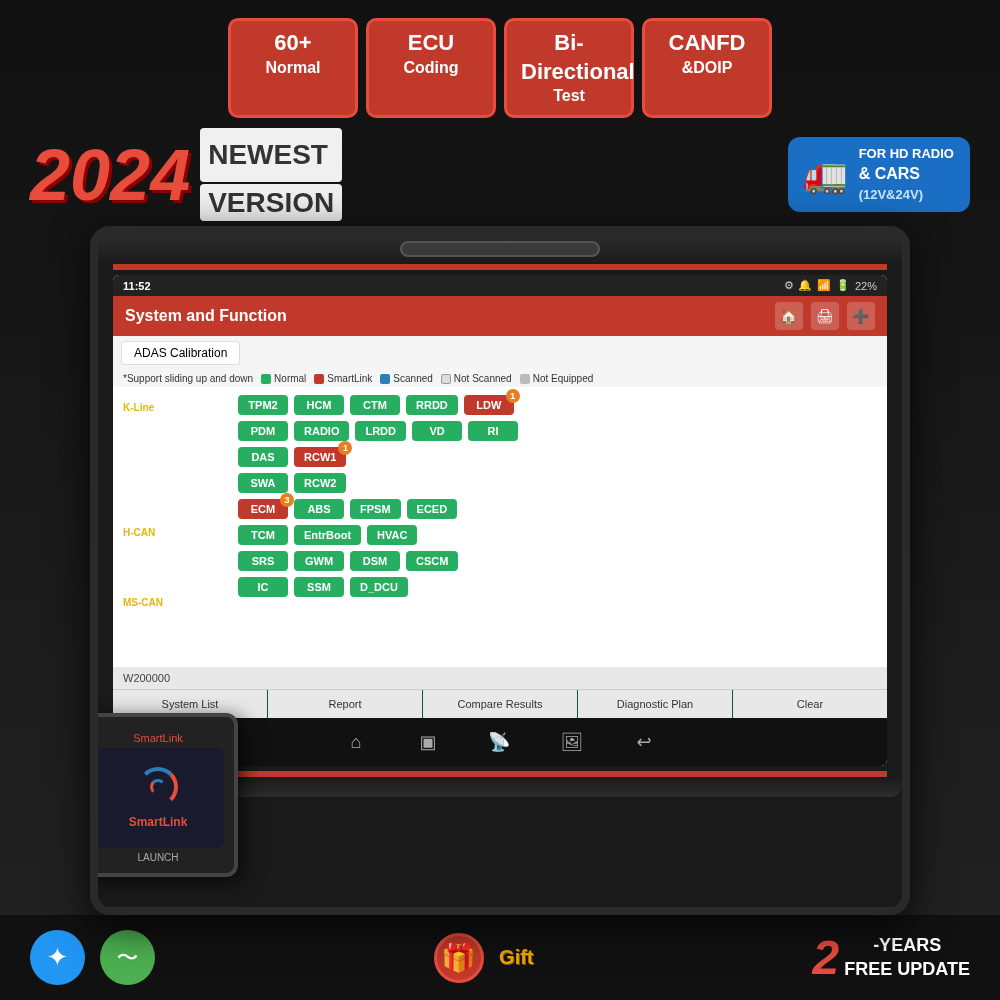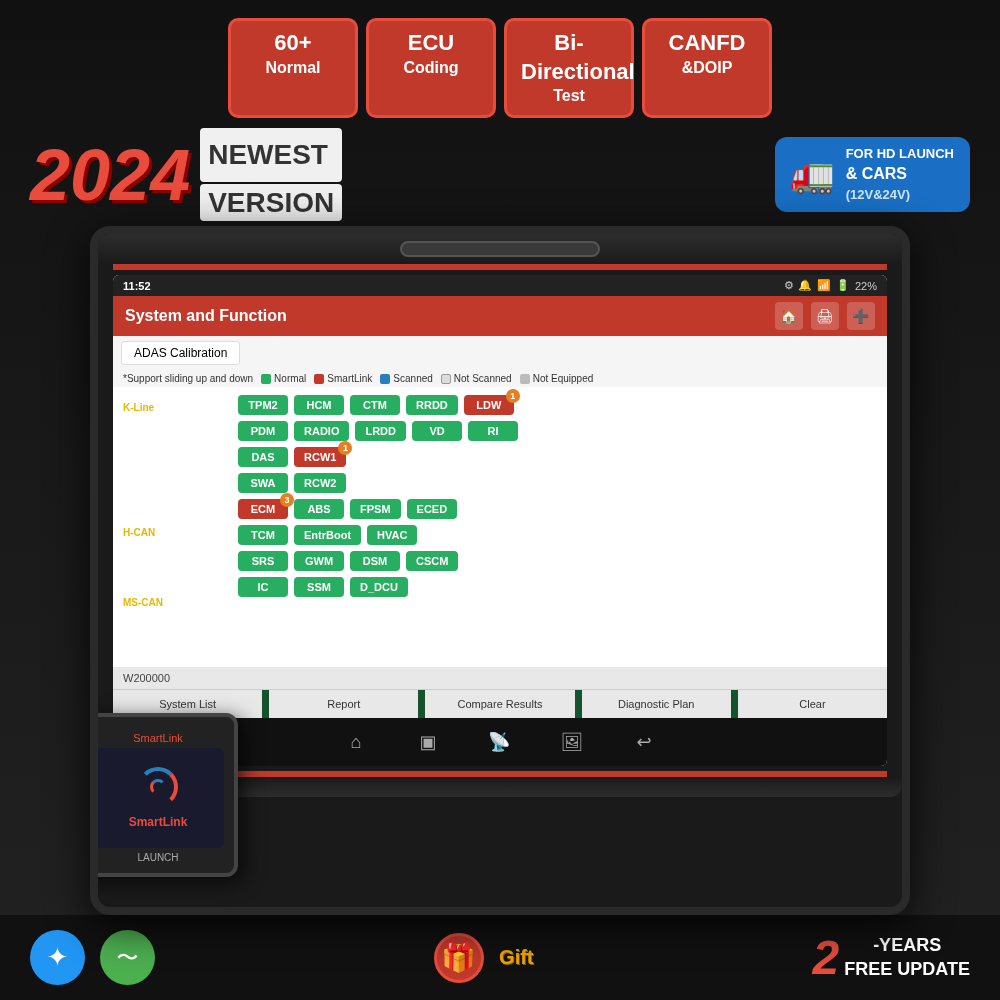--- a/index.html
+++ b/index.html
@@ -326,21 +326,21 @@
       display: flex;
       border-top: 1px solid #ccc;
     }
 
     .btab {
       flex: 1;
       padding: 8px 5px;
       text-align: center;
       font-size: 11px;
       color: #333;
-      border-right: 7px solid #14532d;
+      border-right: 1px solid #14532d;
       cursor: pointer;
     }
 
     .btab:last-child { border-right: none; }
 
     .vin-bar {
       background: #e8e8e8;
       padding: 5px 10px;
       font-size: 11px;
       color: #444;
@@ -539,21 +539,21 @@
     <div class="version-left">
       <div class="year-text">2024</div>
       <div class="newest-version">
         <div class="newest">NEWEST</div>
         <div class="version">VERSION</div>
       </div>
     </div>
     <div class="truck-badge">
       <div class="truck-icon">🚛</div>
       <div class="truck-text">
-        <div class="for-text">FOR HD LAUNCH</div>
+        <div class="for-text">FOR HD RADIO</div>
         <div class="cars-text">&amp; CARS</div>
         <div class="voltage">(12V&amp;24V)</div>
       </div>
     </div>
   </div>
 
   <div class="device-area">
 
     <div class="main-device">
 

